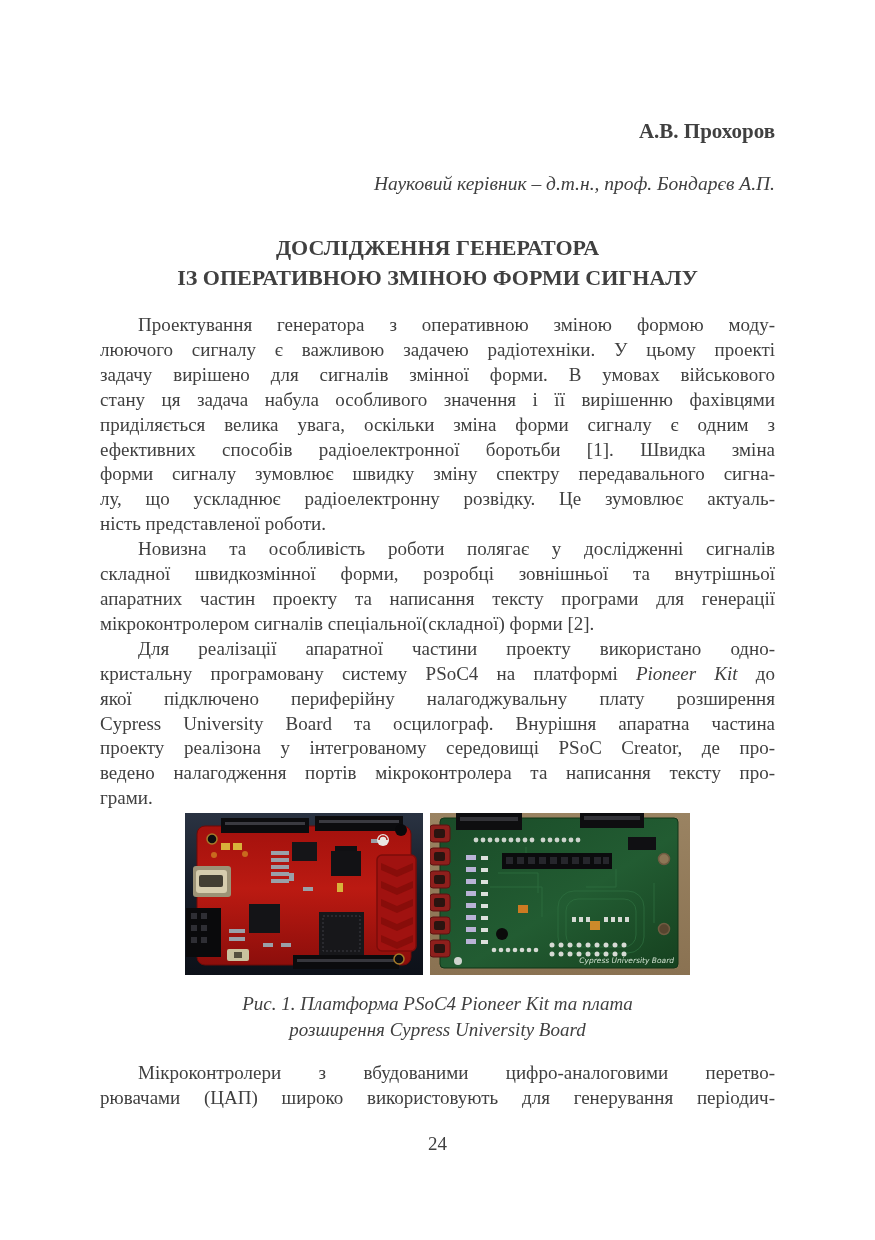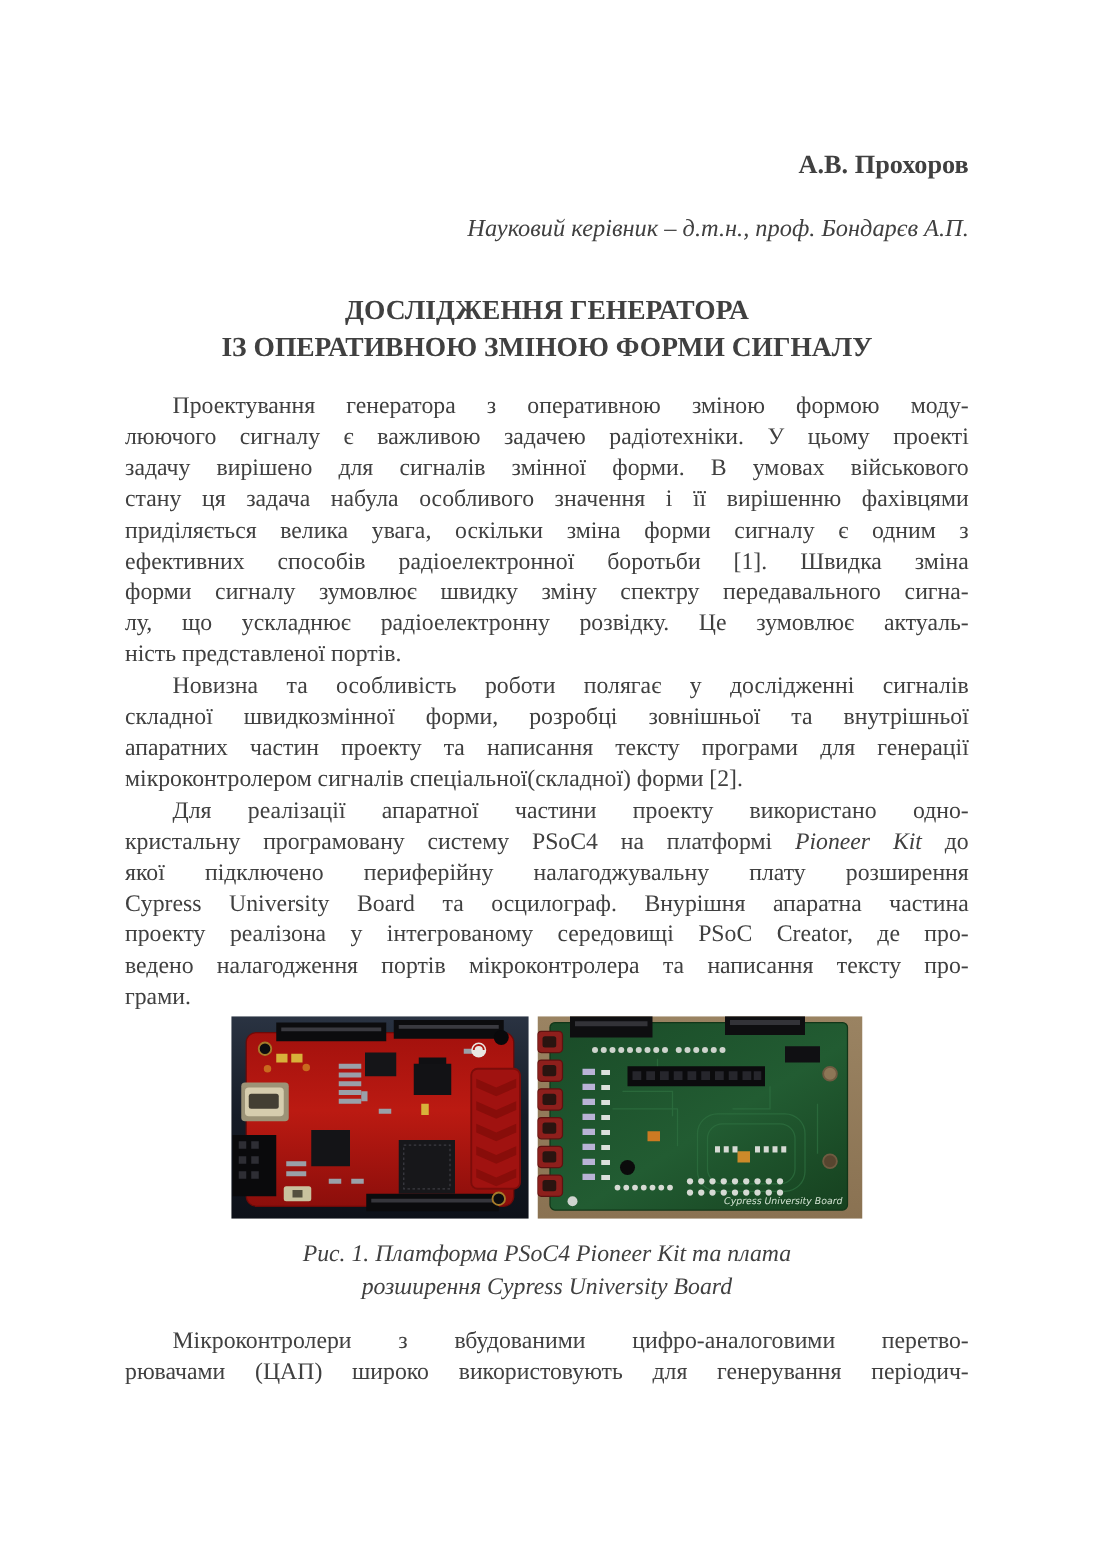--- a/index.html
+++ b/index.html
@@ -42,21 +42,21 @@
 
       <div class="para">
         <div class="ln ind">Проектування генератора з оперативною зміною формою моду-</div>
         <div class="ln">люючого сигналу є важливою  задачею радіотехніки. У цьому проекті</div>
         <div class="ln">задачу вирішено для сигналів змінної форми. В умовах військового</div>
         <div class="ln">стану ця задача набула особливого значення і її вирішенню фахівцями</div>
         <div class="ln">приділяється велика увага, оскільки зміна форми сигналу є одним з</div>
         <div class="ln">ефективних способів радіоелектронної боротьби [1]. Швидка зміна</div>
         <div class="ln">форми сигналу зумовлює швидку зміну спектру передавального сигна-</div>
         <div class="ln">лу, що ускладнює радіоелектронну розвідку. Це зумовлює актуаль-</div>
-        <div class="ln last">ність представленої портів.</div>
+        <div class="ln last">ність представленої роботи.</div>
       </div>
 
       <div class="para">
         <div class="ln ind">Новизна та особливість роботи полягає у дослідженні сигналів</div>
         <div class="ln">складної швидкозмінної форми, розробці зовнішньої та внутрішньої</div>
         <div class="ln">апаратних частин проекту та написання тексту програми для генерації</div>
         <div class="ln last">мікроконтролером сигналів спеціальної(складної) форми [2].</div>
       </div>
 
       <div class="para">
@@ -327,15 +327,16 @@
     <div class="caption">
       <span class="cl">Рис. 1. Платформа PSoC4 Pioneer Kit та плата</span>
       <span class="cl">розширення Cypress University Board</span>
     </div>
 
     <div class="bodytext p4">
       <div class="ln ind">Мікроконтролери з вбудованими цифро-аналоговими перетво-</div>
       <div class="ln">рювачами (ЦАП) широко використовують для генерування періодич-</div>
     </div>
 
+    <div class="pagenum">24</div>
 
   </div>
 </div>
 
 </body></html>

